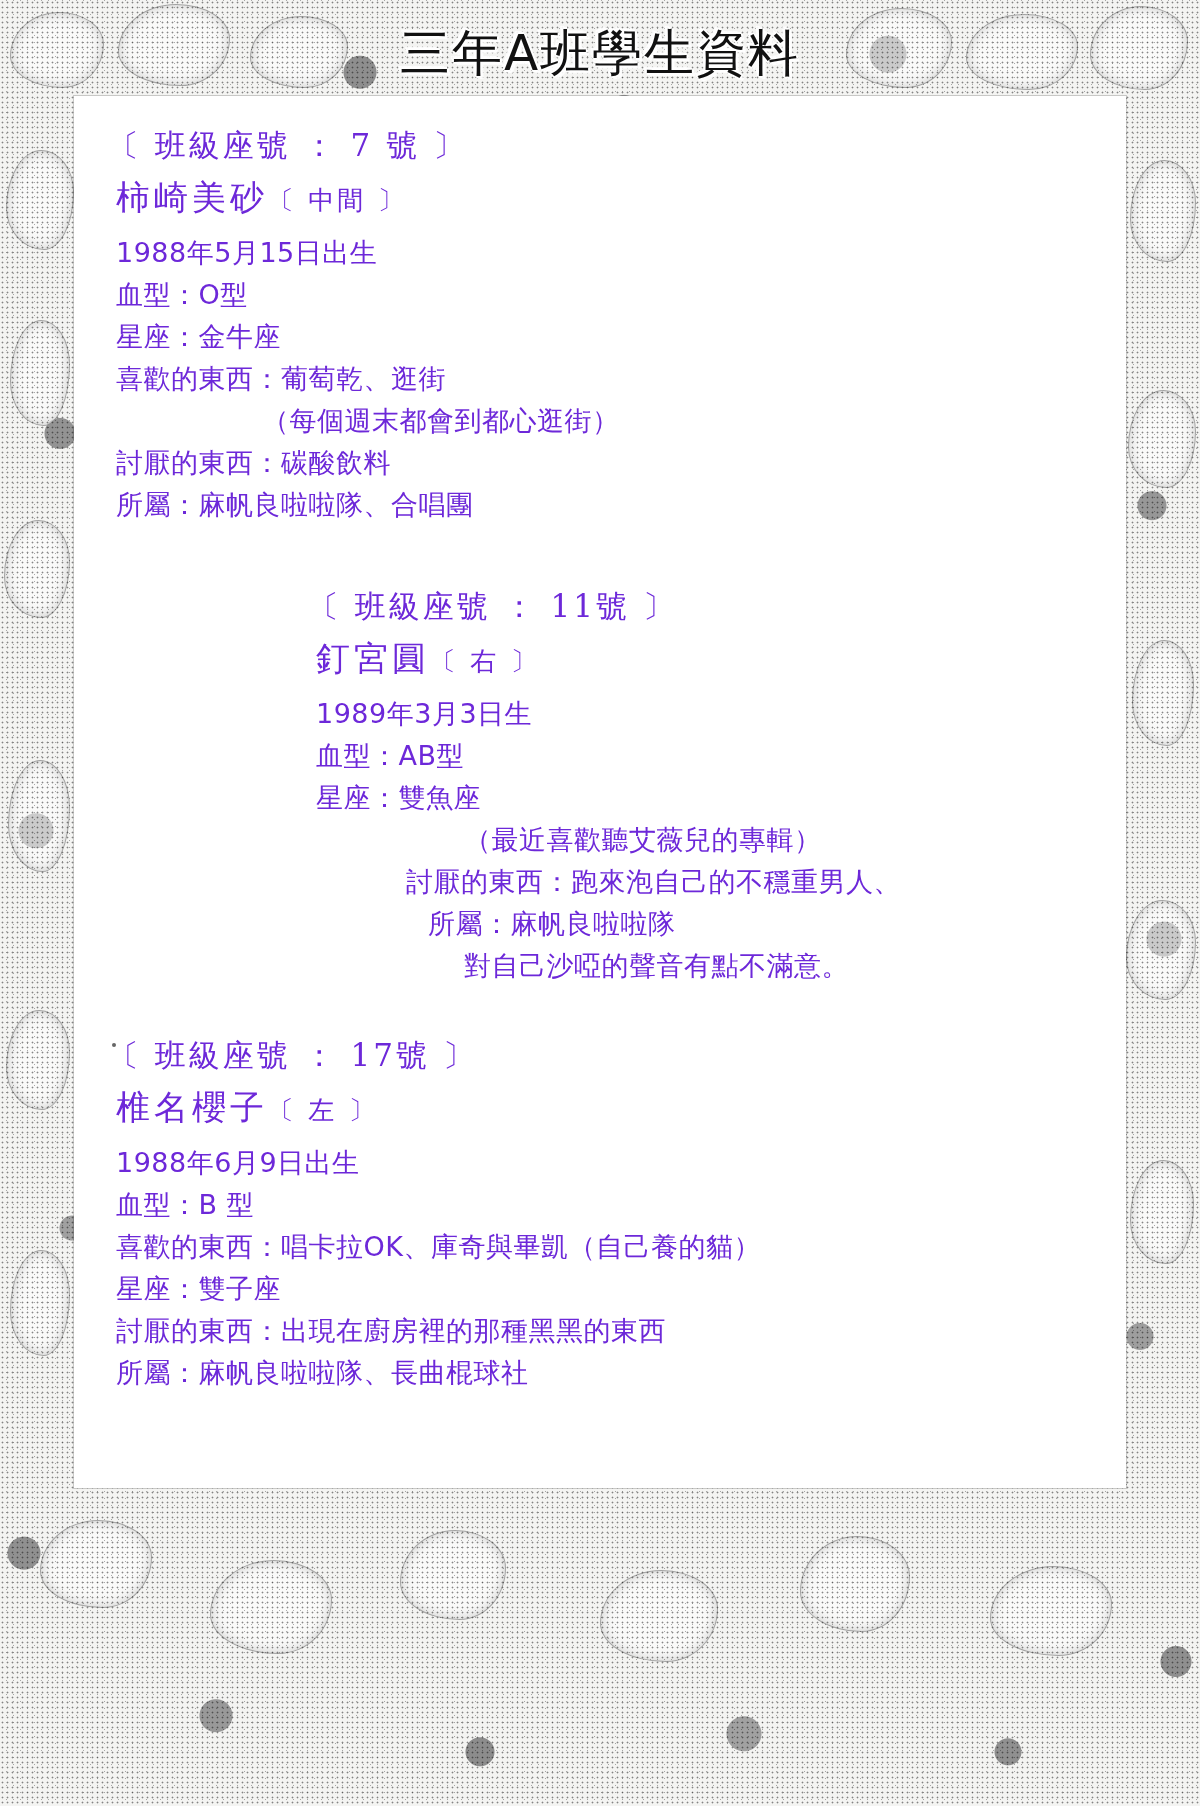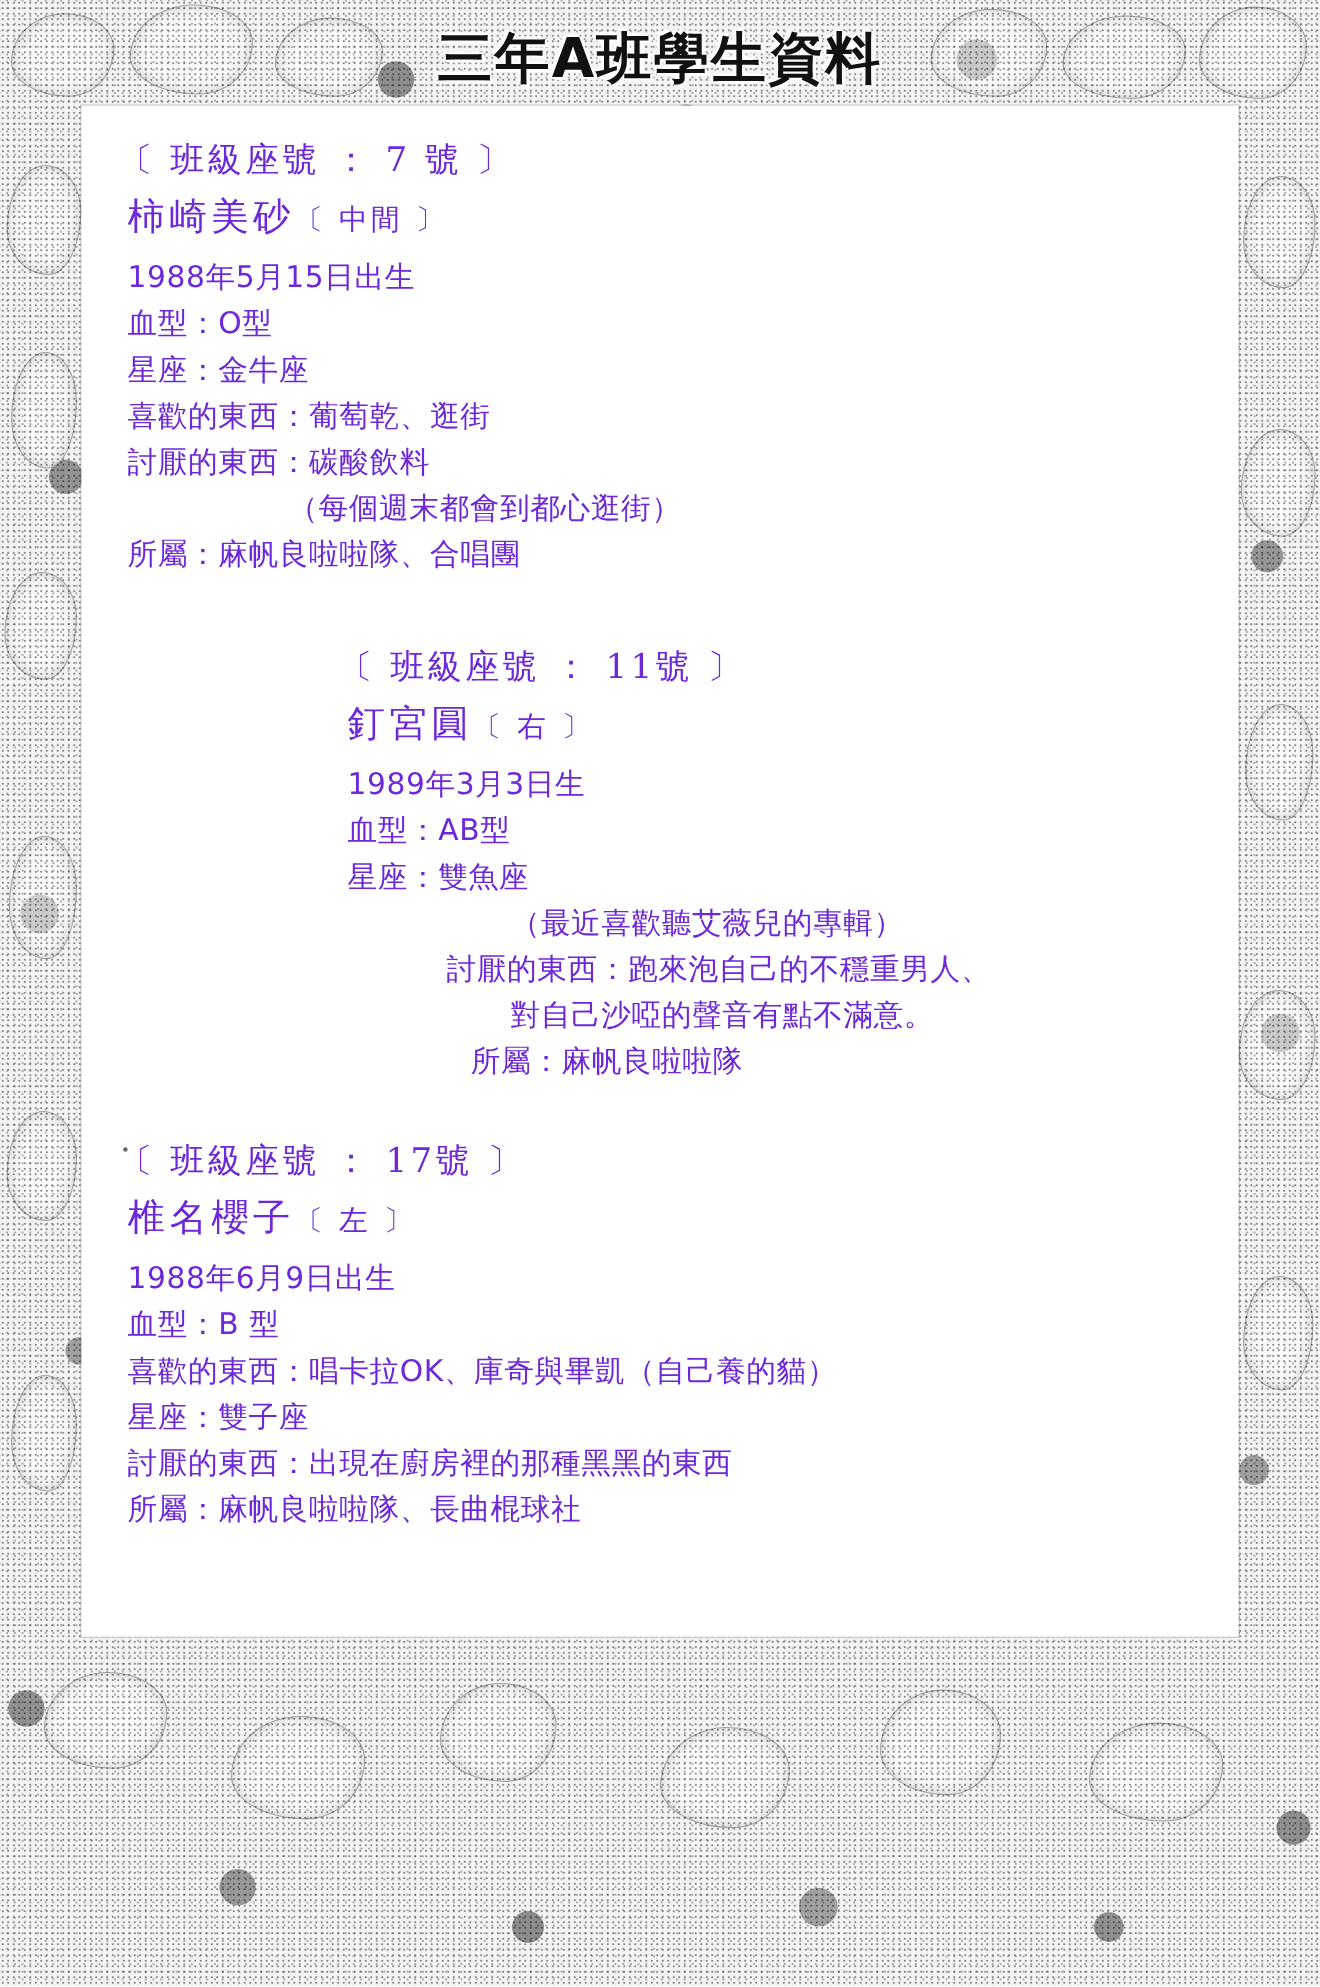--- a/index.html
+++ b/index.html
@@ -87,21 +87,21 @@
     position: absolute;
     left: 0;
     top: 20px;
     width: 1200px;
     text-align: center;
     z-index: 3;
   }
   .title-text {
     display: inline-block;
     font-family: "DejaVu Sans", "Liberation Sans", sans-serif;
-    font-weight: bold;
+    font-weight: normal;
     font-size: 50px;
     letter-spacing: 2px;
     color: #111;
     text-shadow:
       2px 0 0 #fff, -2px 0 0 #fff, 0 2px 0 #fff, 0 -2px 0 #fff,
       3px 3px 0 rgba(255,255,255,0.9), -3px -3px 0 rgba(255,255,255,0.9);
   }
 
   
   .content {
@@ -203,37 +203,37 @@
 
   <div class="content">
 
     <div class="entry indent-a">
       <div class="seat">〔 班級座號 ： 7 號 〕</div>
       <div class="name"><span>柿崎美砂</span><span class="pos">〔 中間 〕</span></div>
       <div class="line">1988年5月15日出生</div>
       <div class="line">血型：O型</div>
       <div class="line">星座：金牛座</div>
       <div class="line">喜歡的東西：葡萄乾、逛街</div>
+      <div class="line sub">（每個週末都會到都心逛街）</div>
       <div class="line">討厭的東西：碳酸飲料</div>
-      <div class="line sub">（每個週末都會到都心逛街）</div>
       <div class="line">所屬：麻帆良啦啦隊、合唱團</div>
     </div>
 
     <div class="gap-a"></div>
 
     <div class="entry indent-b">
       <div class="seat">〔 班級座號 ： 11號 〕</div>
       <div class="name"><span>釘宮圓</span><span class="pos">〔 右 〕</span></div>
       <div class="line">1989年3月3日生</div>
       <div class="line">血型：AB型</div>
       <div class="line">星座：雙魚座</div>
       <div class="line sub3">（最近喜歡聽艾薇兒的專輯）</div>
       <div class="line pull">討厭的東西：跑來泡自己的不穩重男人、</div>
+      <div class="line sub2">所屬：麻帆良啦啦隊</div>
       <div class="line sub3">對自己沙啞的聲音有點不滿意。</div>
-      <div class="line sub2">所屬：麻帆良啦啦隊</div>
     </div>
 
     <div class="gap-b"></div>
 
     <div class="entry indent-c">
       <div class="seat">〔 班級座號 ： 17號 〕</div>
       <div class="name"><span>椎名櫻子</span><span class="pos">〔 左 〕</span></div>
       <div class="line">1988年6月9日出生</div>
       <div class="line">血型：B 型</div>
       <div class="line">喜歡的東西：唱卡拉OK、庫奇與畢凱（自己養的貓）</div>

